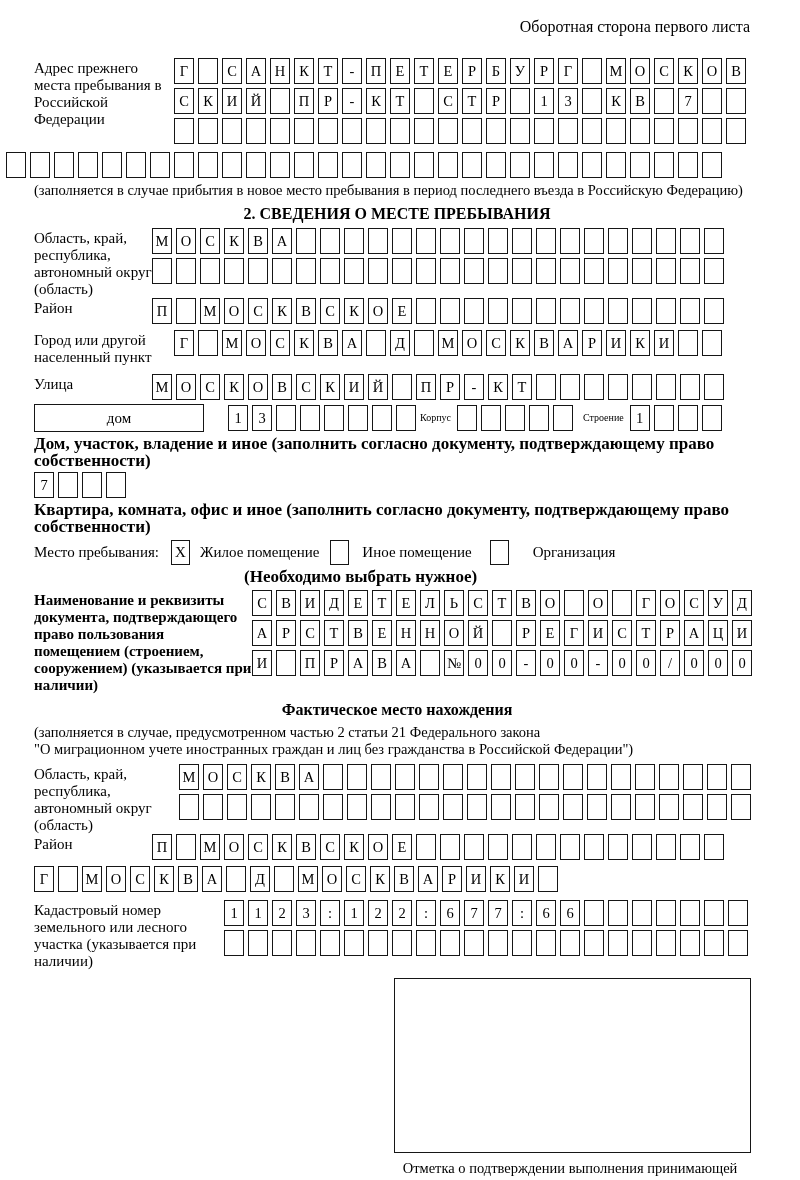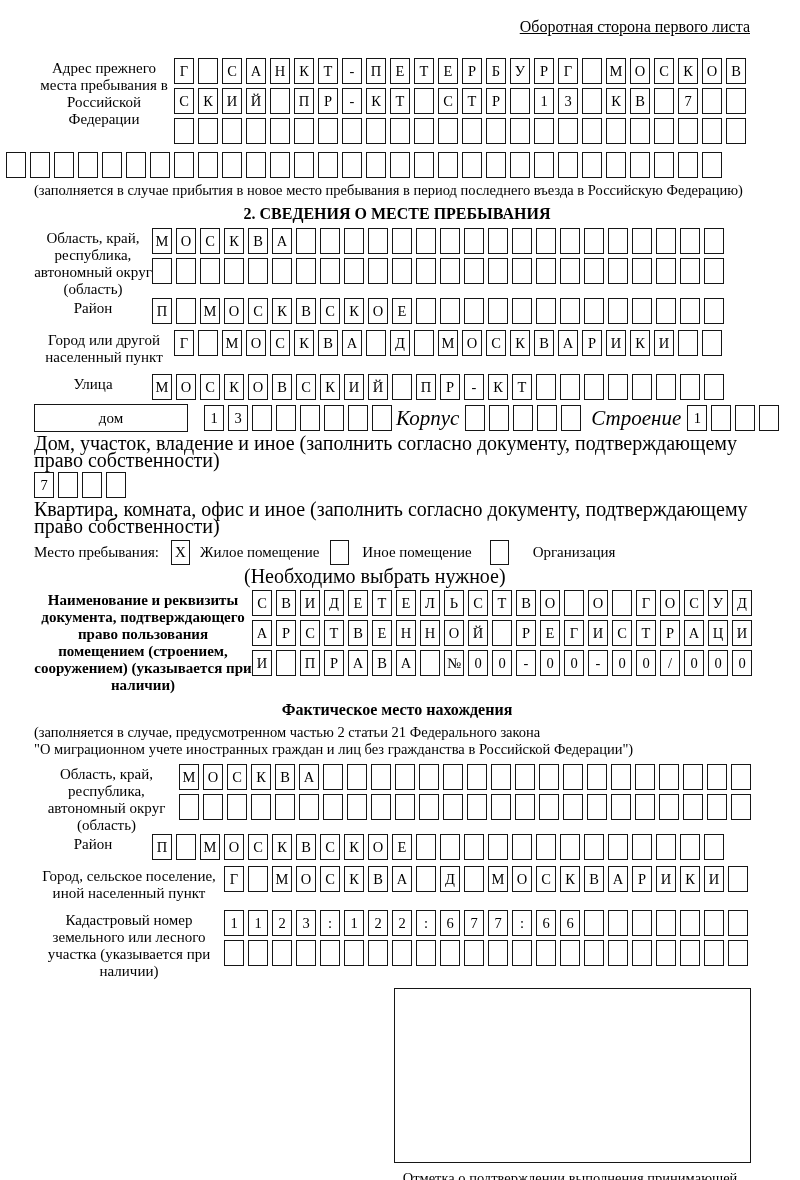--- a/index.html
+++ b/index.html
@@ -2,35 +2,35 @@
 <html><head>
 <meta charset="utf-8">
 <style>
   html,body{margin:0;padding:0;background:#fff;}
   .page{
     width:800px;height:1180px;background:#fff;color:#000;
     font-family:"Liberation Serif","DejaVu Serif",serif;
     position:relative;overflow:hidden;
   }
   .content{margin-left:34px;margin-right:40px;}
-  .hdr{padding-top:16px;text-align:right;font-size:16px;line-height:22px;padding-right:10px;text-decoration:underline;}
-  .flexrow{display:flex;align-items:flex-start;text-align:center;}
+  .hdr{padding-top:16px;text-align:right;font-size:16px;line-height:22px;padding-right:10px;}
+  .flexrow{display:flex;align-items:flex-start;}
   .lbl{font-size:15px;line-height:17px;flex:none;padding-top:2px;}
   .w140{width:140px;} .w118{width:118px;} .w145{width:145px;} .w190{width:190px;} .w218{width:218px;font-weight:bold;}
   .cellrow{display:flex;margin-bottom:4px;height:26px;flex:none;}
   .cell{
     box-sizing:border-box;width:20px;height:26px;border:1.8px solid #161616;margin-right:4px;
     display:flex;align-items:center;justify-content:center;
     font-size:14.5px;flex:none;background:#fff;
   }
   .cnote{text-align:left;font-size:14.5px;line-height:17px;}
   .h1{text-align:center;font-weight:bold;font-size:16px;line-height:20px;}
-  .cap{font-size:20px;line-height:17px;}
+  .cap{font-size:17px;line-height:17px;font-weight:bold;}
   .wbox{box-sizing:border-box;border:1.8px solid #161616;height:28px;display:flex;align-items:center;justify-content:center;font-size:15px;flex:none;background:#fff;}
-  .inl-lbl{font-size:21px;line-height:26px;flex:none;font-style:italic;}
+  .inl-lbl{font-size:10px;line-height:26px;flex:none;}
   .houserow .cellrow, .aptrow .cellrow, .rowsingle .cellrow{margin-bottom:0;}
   .chk{box-sizing:border-box;width:19px;height:25px;border:1.8px solid #161616;display:flex;align-items:center;justify-content:center;font-size:15px;flex:none;background:#fff;}
   .stay{display:flex;align-items:center;font-size:15px;}
   .stamp{box-sizing:border-box;width:357px;height:175px;border:1.6px solid #161616;margin-left:360px;background:#fff;}
   .stampcap{width:368px;margin-left:352px;text-align:center;font-size:14.5px;line-height:21px;margin-top:5px;}
 </style>
 </head>
 <body>
 
 <div class="page">
@@ -298,21 +298,21 @@
           <span class="cell"></span>
           <span class="cell"></span>
           <span class="cell"></span>
           <span class="cell"></span>
           <span class="cell"></span>
           <span class="cell"></span>
         </div>
     </div>
 
     <div class="flexrow houserow" style="margin-top:4px;align-items:center">
-      <div class="wbox" style="width:154px;margin-right:16px">дом</div>
+      <div class="wbox" style="width:170px;margin-right:24px">дом</div>
       <div class="cellrow">
           <span class="cell">1</span>
           <span class="cell">3</span>
           <span class="cell"></span>
           <span class="cell"></span>
           <span class="cell"></span>
           <span class="cell"></span>
           <span class="cell"></span>
           <span class="cell"></span>
         </div>
@@ -516,21 +516,20 @@
           <span class="cell"></span>
           <span class="cell"></span>
           <span class="cell"></span>
           <span class="cell"></span>
           <span class="cell"></span>
           <span class="cell"></span>
         </div>
     </div>
 
     <div class="flexrow" style="margin-top:6px">
-      <div class="lbl w190">Город, сельское поселение, иной населенный пункт</div>
       <div class="cellrow" style="margin-bottom:0">
           <span class="cell">Г</span>
           <span class="cell"></span>
           <span class="cell">М</span>
           <span class="cell">О</span>
           <span class="cell">С</span>
           <span class="cell">К</span>
           <span class="cell">В</span>
           <span class="cell">А</span>
           <span class="cell"></span>

